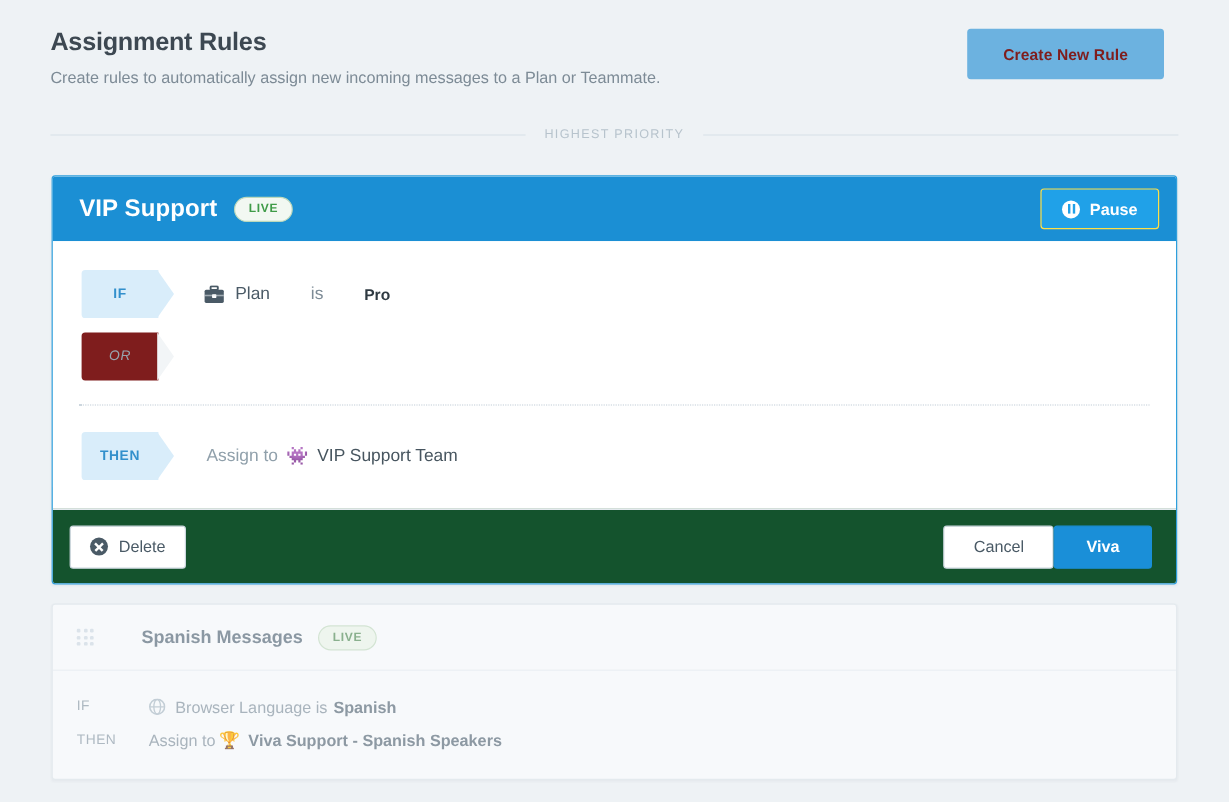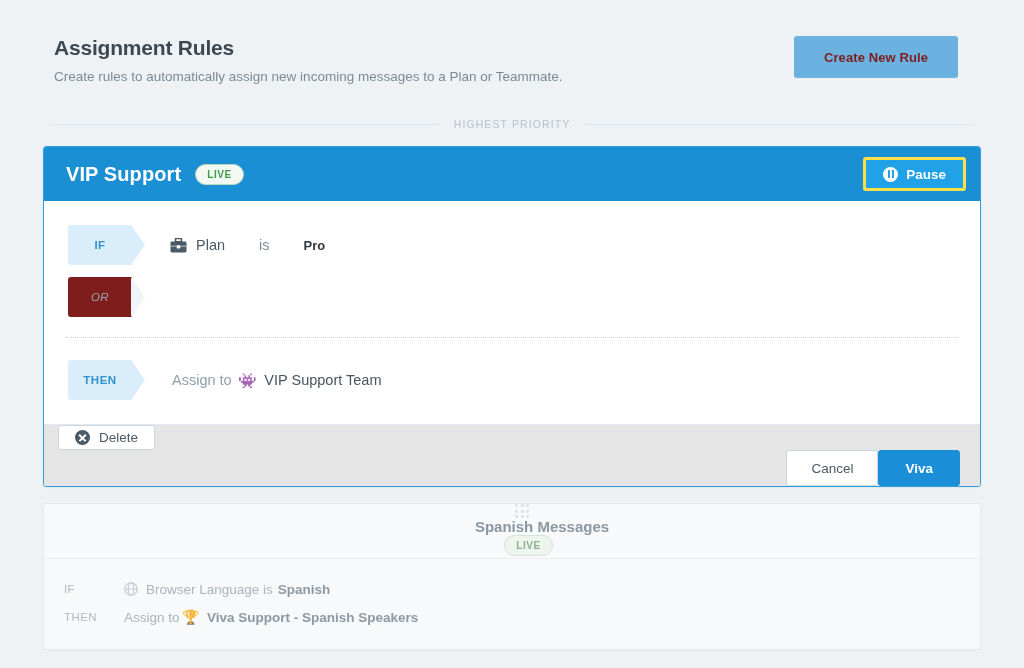--- a/index.html
+++ b/index.html
@@ -3,21 +3,21 @@
 <meta charset="utf-8">
 <style>
   * { box-sizing: border-box; margin: 0; padding: 0; }
   html, body {
     width: 1024px; height: 668px;
     background: #eef2f5;
     font-family: "Liberation Sans", sans-serif;
     -webkit-font-smoothing: antialiased;
     overflow: hidden;
   }
-  .page { position: relative; width: 1024px; height: 516px; padding: 12px; }
+  .page { position: relative; width: 1024px; height: 516px; padding: 0; }
 
   
   .header {
     position: relative;
     padding: 22px 40px 0 42px;
     height: 92px;
   }
   .page-title {
     font-size: 21px;
     font-weight: bold;
@@ -103,21 +103,21 @@
     letter-spacing: 0.6px;
   }
   .pause-btn {
     margin-left: auto;
     display: inline-flex;
     align-items: center;
     gap: 8px;
     height: 34px;
     padding: 0 17px;
     background: #20a1e8;
-    border: 3px solid #fde047;
+    border: 1px solid #fde047;
     border-radius: 3px;
     color: #ffffff;
     font-size: 13.5px;
     font-weight: bold;
     cursor: pointer;
     font-family: "Liberation Sans", sans-serif;
   }
   .pause-icon {
     width: 15px; height: 15px;
     border-radius: 50%;
@@ -226,26 +226,25 @@
     font-size: 14.5px;
     white-space: nowrap;
   }
   .assign-label { color: #90a0ab; margin-right: 7px; }
   .assign-emoji { font-size: 15px; margin-right: 7px; line-height: 1; }
   .assign-target { color: #47555f; }
 
   
   .rule-footer {
     display: flex;
-    align-items: flex-start;
+    align-items: center;
     height: 62px;
     padding: 0 20px 0 14px;
-    background: #e5e5e5;
+    background: #14532d;
     border-top: 1px solid #e3e9ee;
-    flex-direction: column;
   }
   .btn {
     font-family: "Liberation Sans", sans-serif;
     border-radius: 3px;
     cursor: pointer;
     font-size: 13.5px;
   }
   .delete-btn {
     display: inline-flex;
     align-items: center;
@@ -298,21 +297,20 @@
     border-radius: 3px;
     overflow: hidden;
     box-shadow: 0 1px 2px rgba(40,60,80,0.04);
   }
   .collapsed-head {
     height: 55px;
     display: flex;
     align-items: center;
     padding-left: 20px;
     border-bottom: 1px solid #eaeff3;
-    flex-direction: column;
   }
   .drag-handle {
     width: 14px; height: 14px;
     display: grid;
     grid-template-columns: repeat(3, 3px);
     grid-template-rows: repeat(3, 3px);
     gap: 2.5px;
     flex: none;
     cursor: grab;
   }

